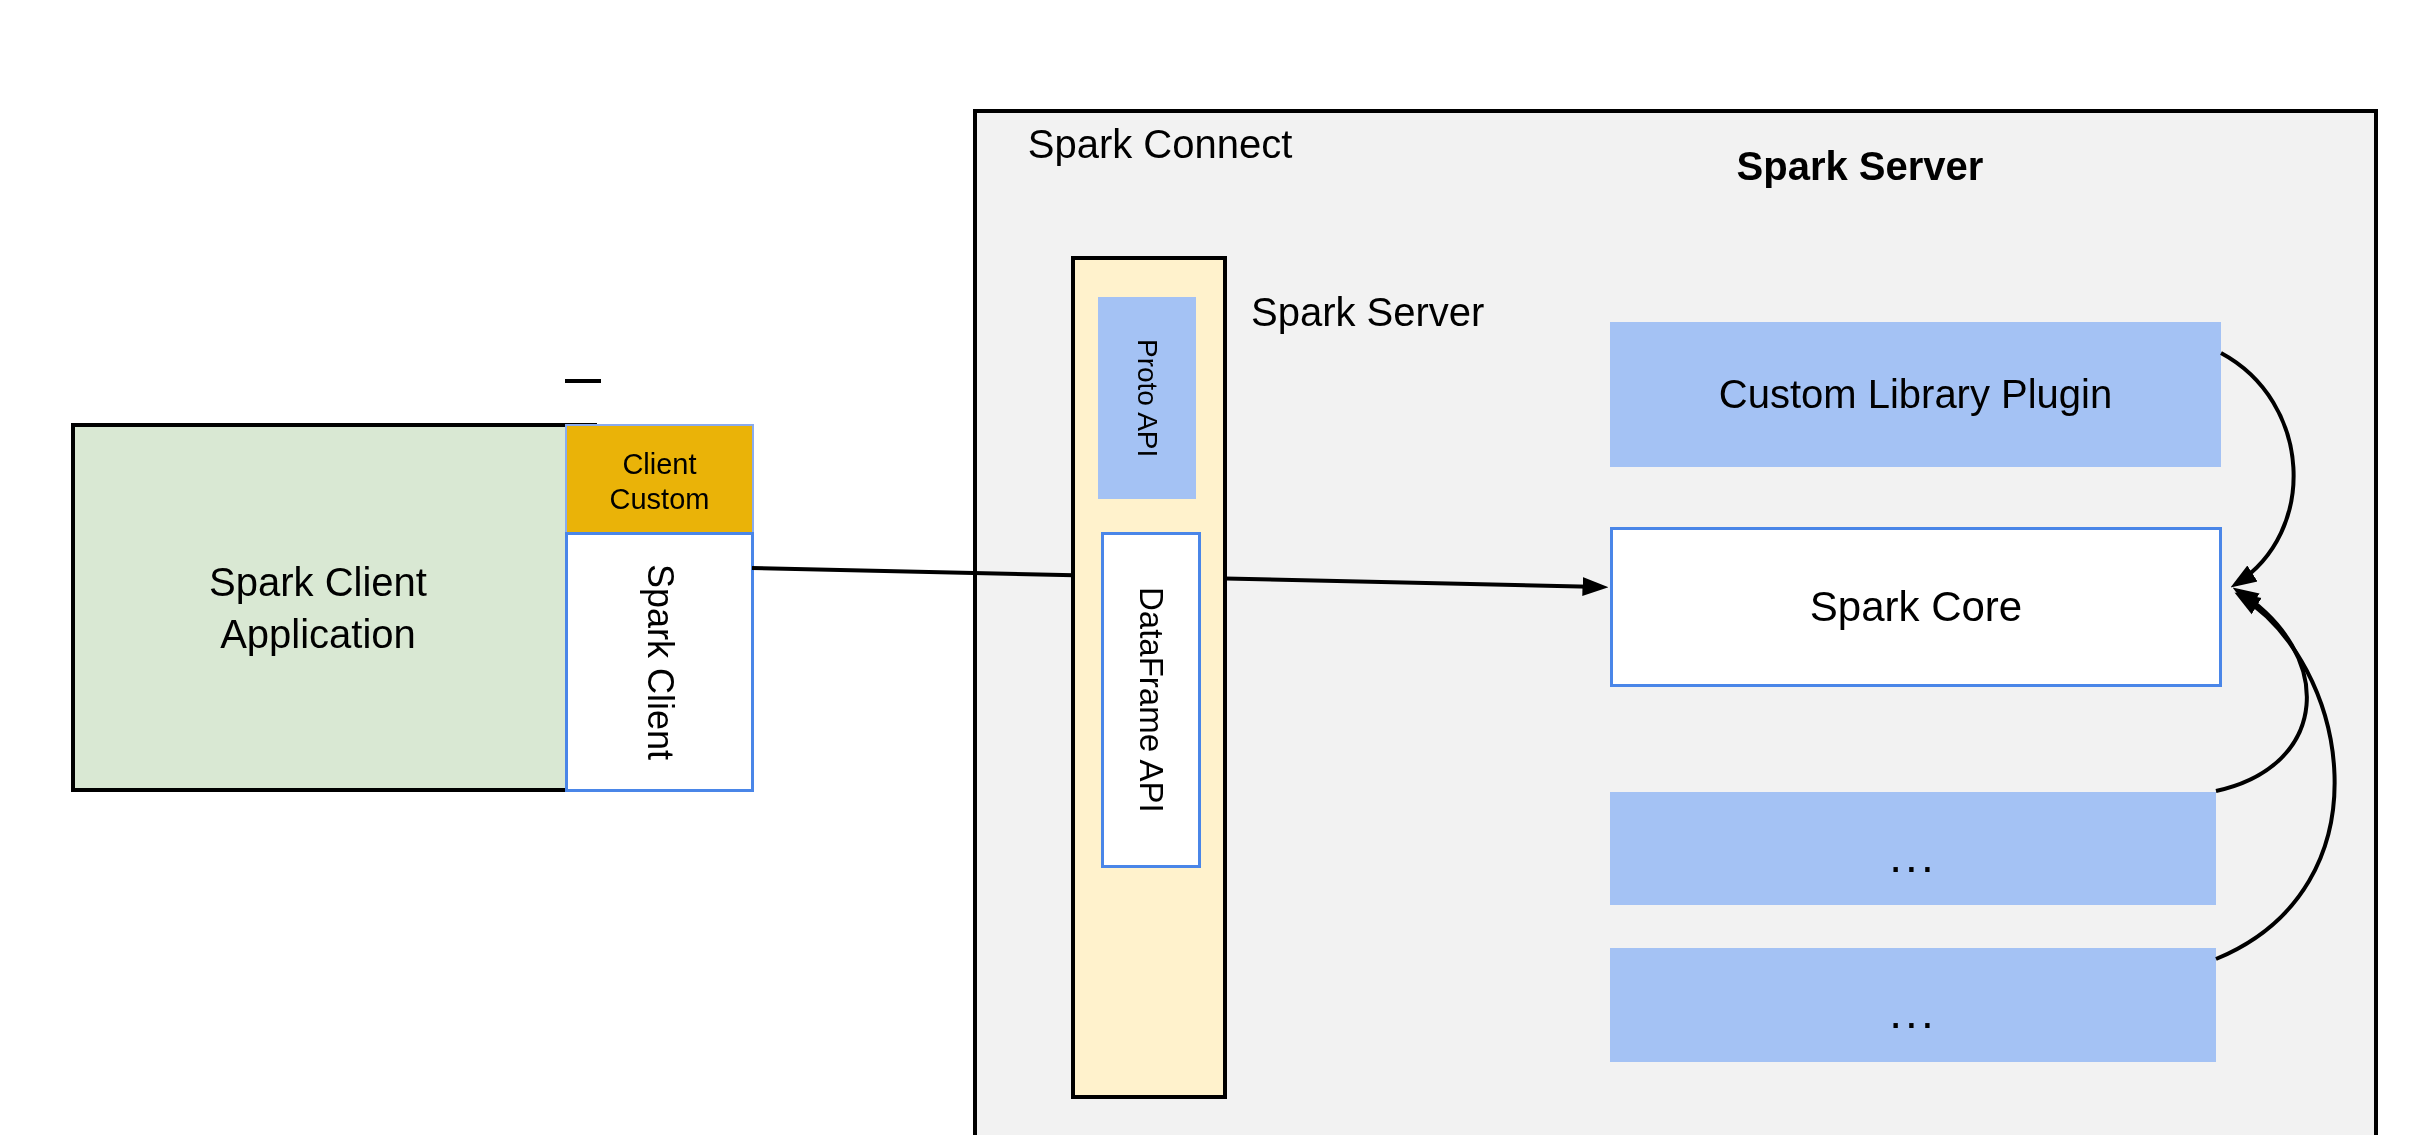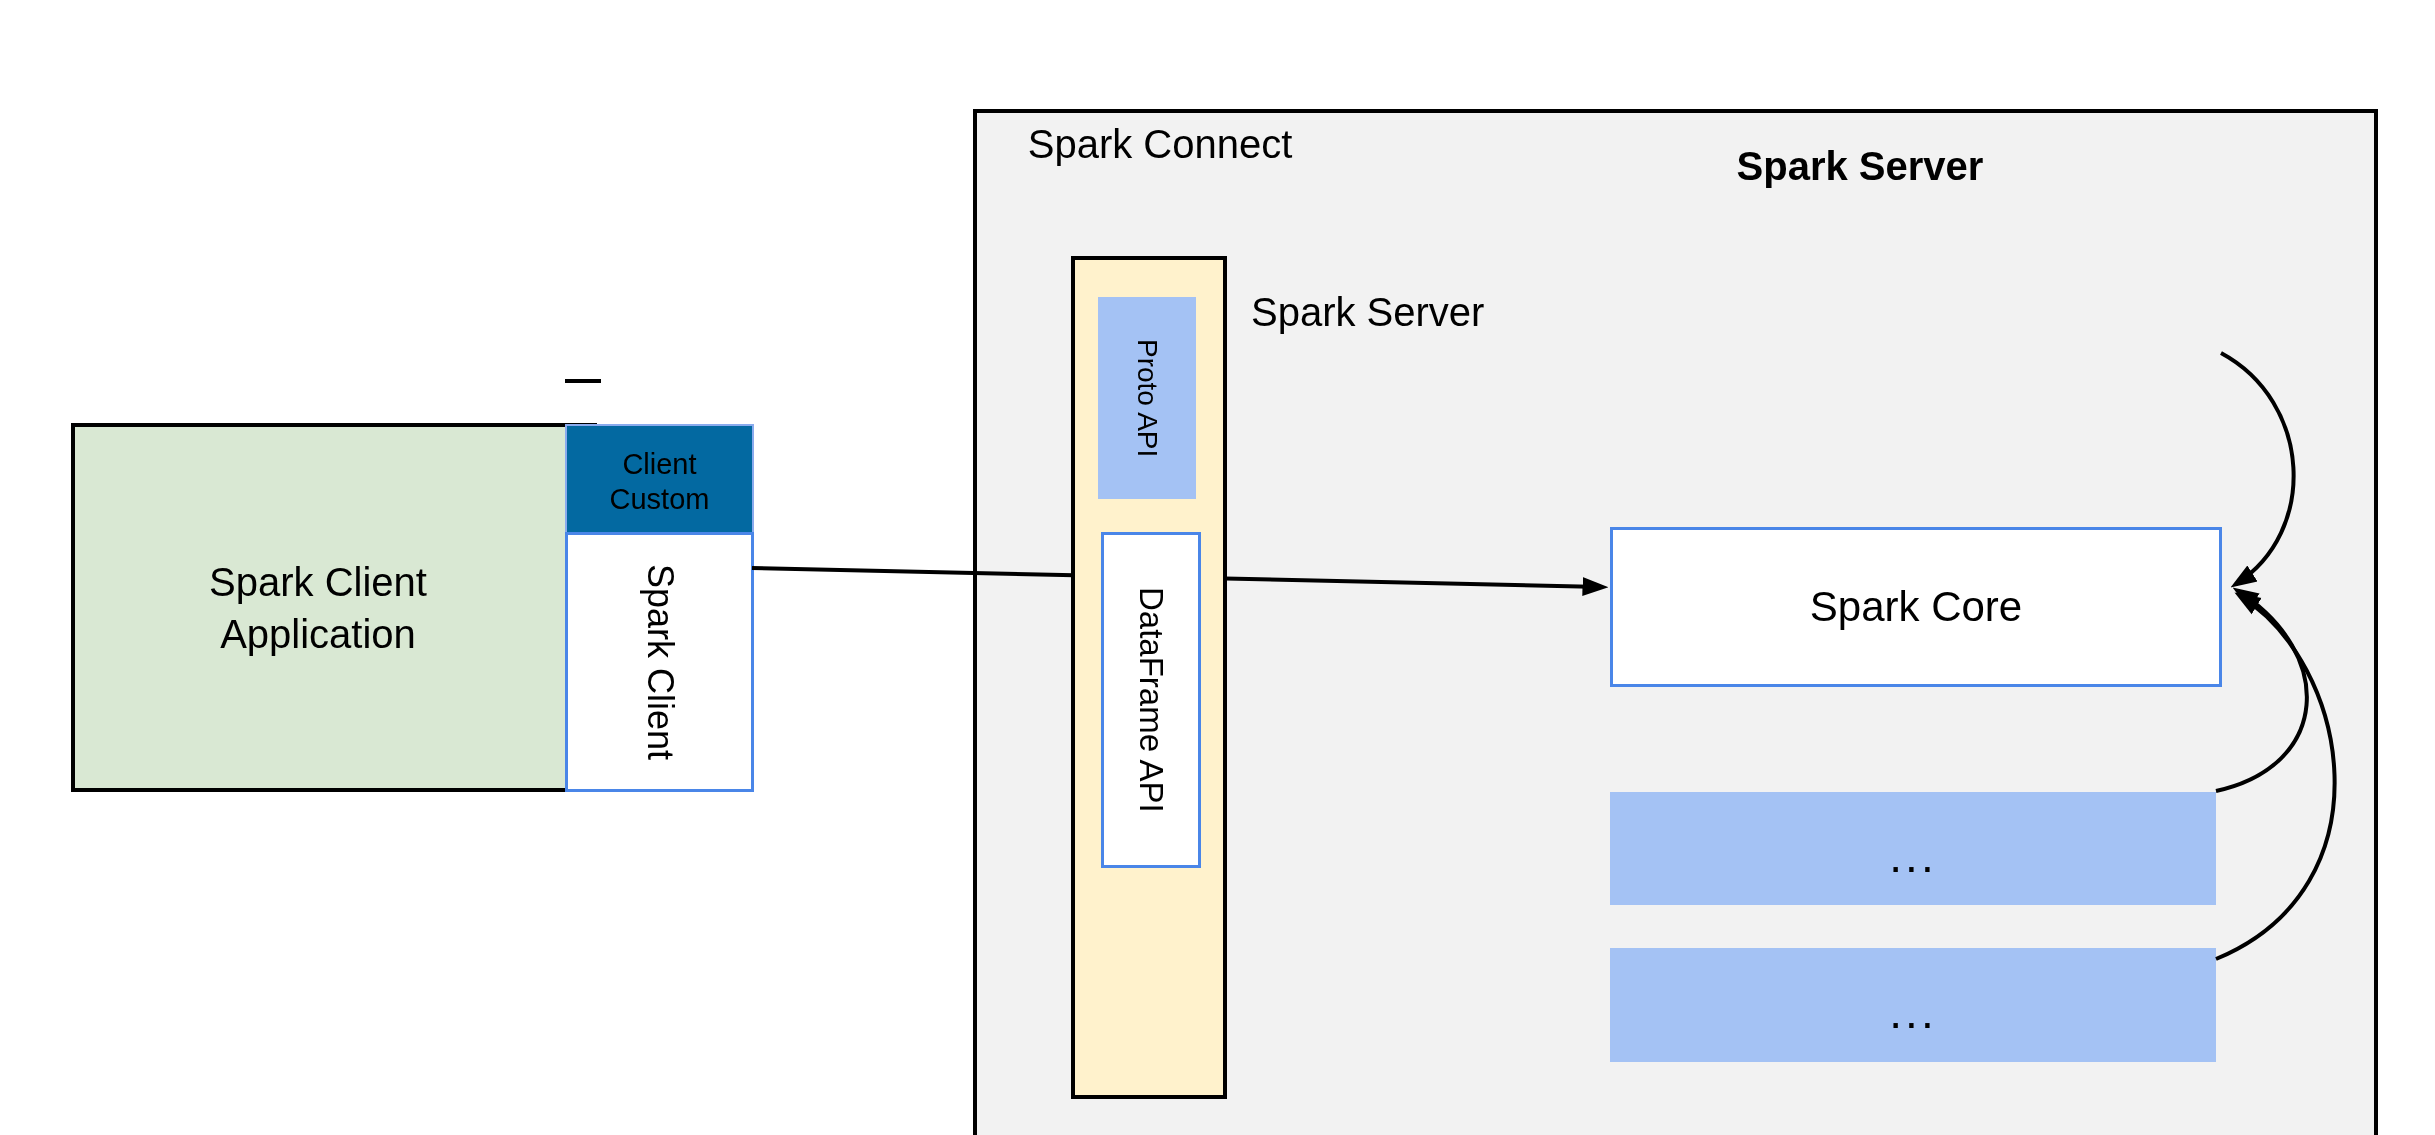--- a/index.html
+++ b/index.html
@@ -18,21 +18,21 @@
   .server-box{
     left:973px;top:65px;width:1405px;height:1031px;
     background:#f2f2f2;border:4px solid #000;z-index:0;
   }
   .green-box{
     left:71px;top:379px;width:526px;height:369px;
     background:#d9e8d3;border:4px solid #000;z-index:1;
   }
   .pkg-box{
     left:565px;top:380px;width:189px;height:115px;
-    background:#0369a1;border:2px solid #8aabee;z-index:2;
+    background:#eab308;border:2px solid #8aabee;z-index:2;
     font-size:29px;line-height:35px;
   }
   .client-box{
     left:565px;top:488px;width:189px;height:260px;
     background:#ffffff;border:3px solid #4a86e8;z-index:2;
   }
 
   
   .yellow-col{
     left:1071px;top:212px;width:156px;height:843px;
@@ -152,20 +152,23 @@
   </svg>
 
   <div class="abs yellow-col"></div>
   <div class="abs proto-box center">
     <span class="vtext">Proto API</span>
   </div>
   <div class="abs df-box center">
     <span class="vtext">DataFrame API</span>
   </div>
 
+  <div class="abs plugin-box center">
+    <span>Custom Library Plugin</span>
+  </div>
   <div class="abs core-box center">
     <span>Spark Core</span>
   </div>
   <div class="abs etc-box1 center">
     <span class="etc-label">...</span>
   </div>
   <div class="abs etc-box2 center">
     <span class="etc-label">...</span>
   </div>
 

